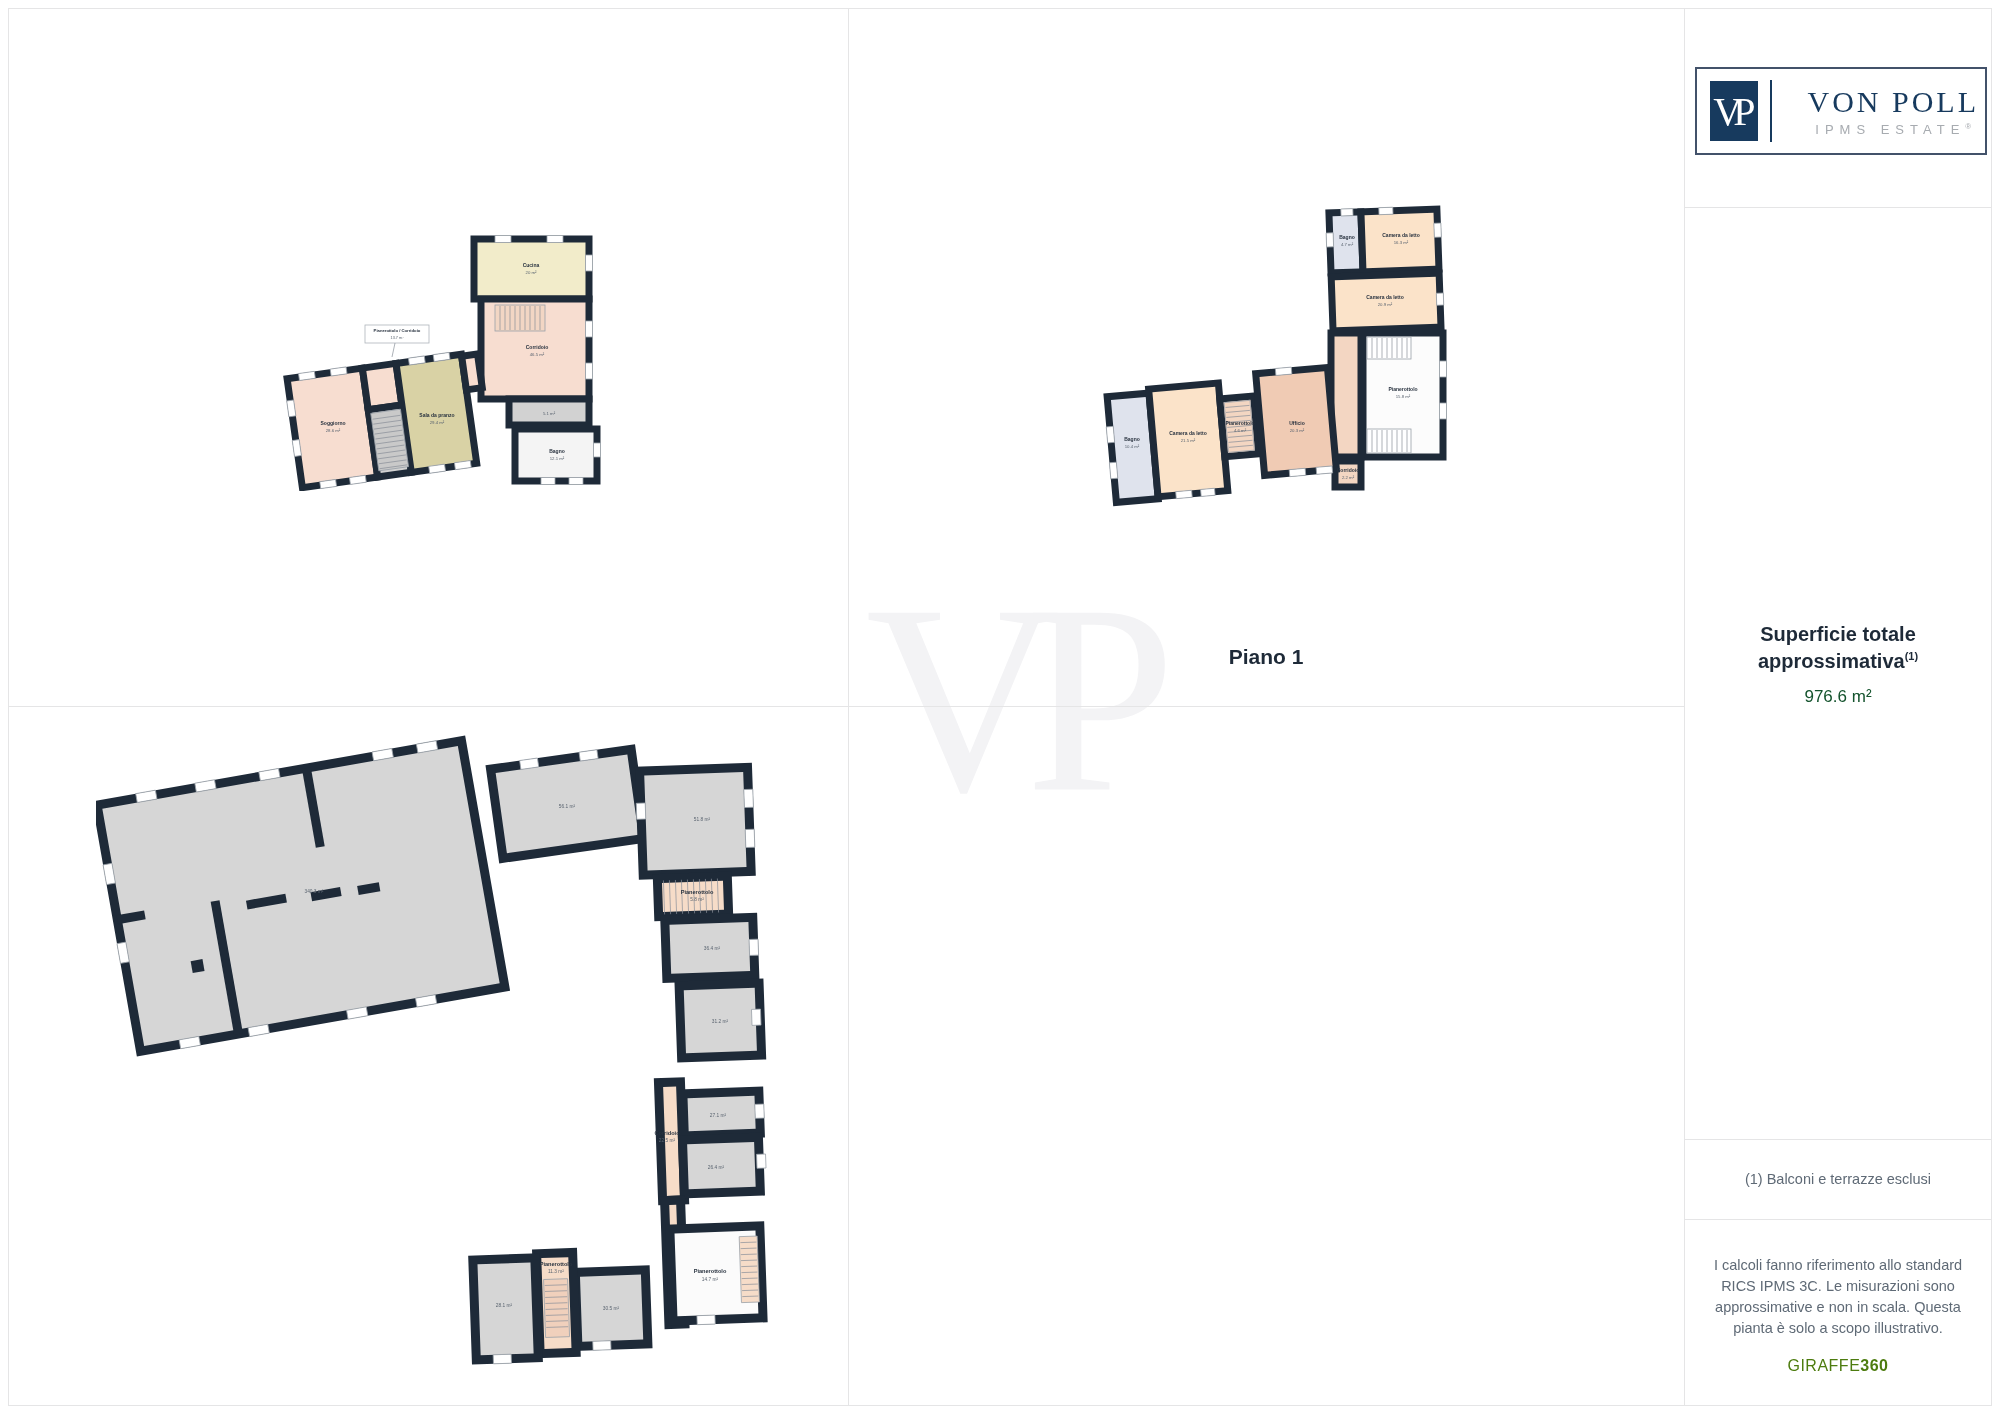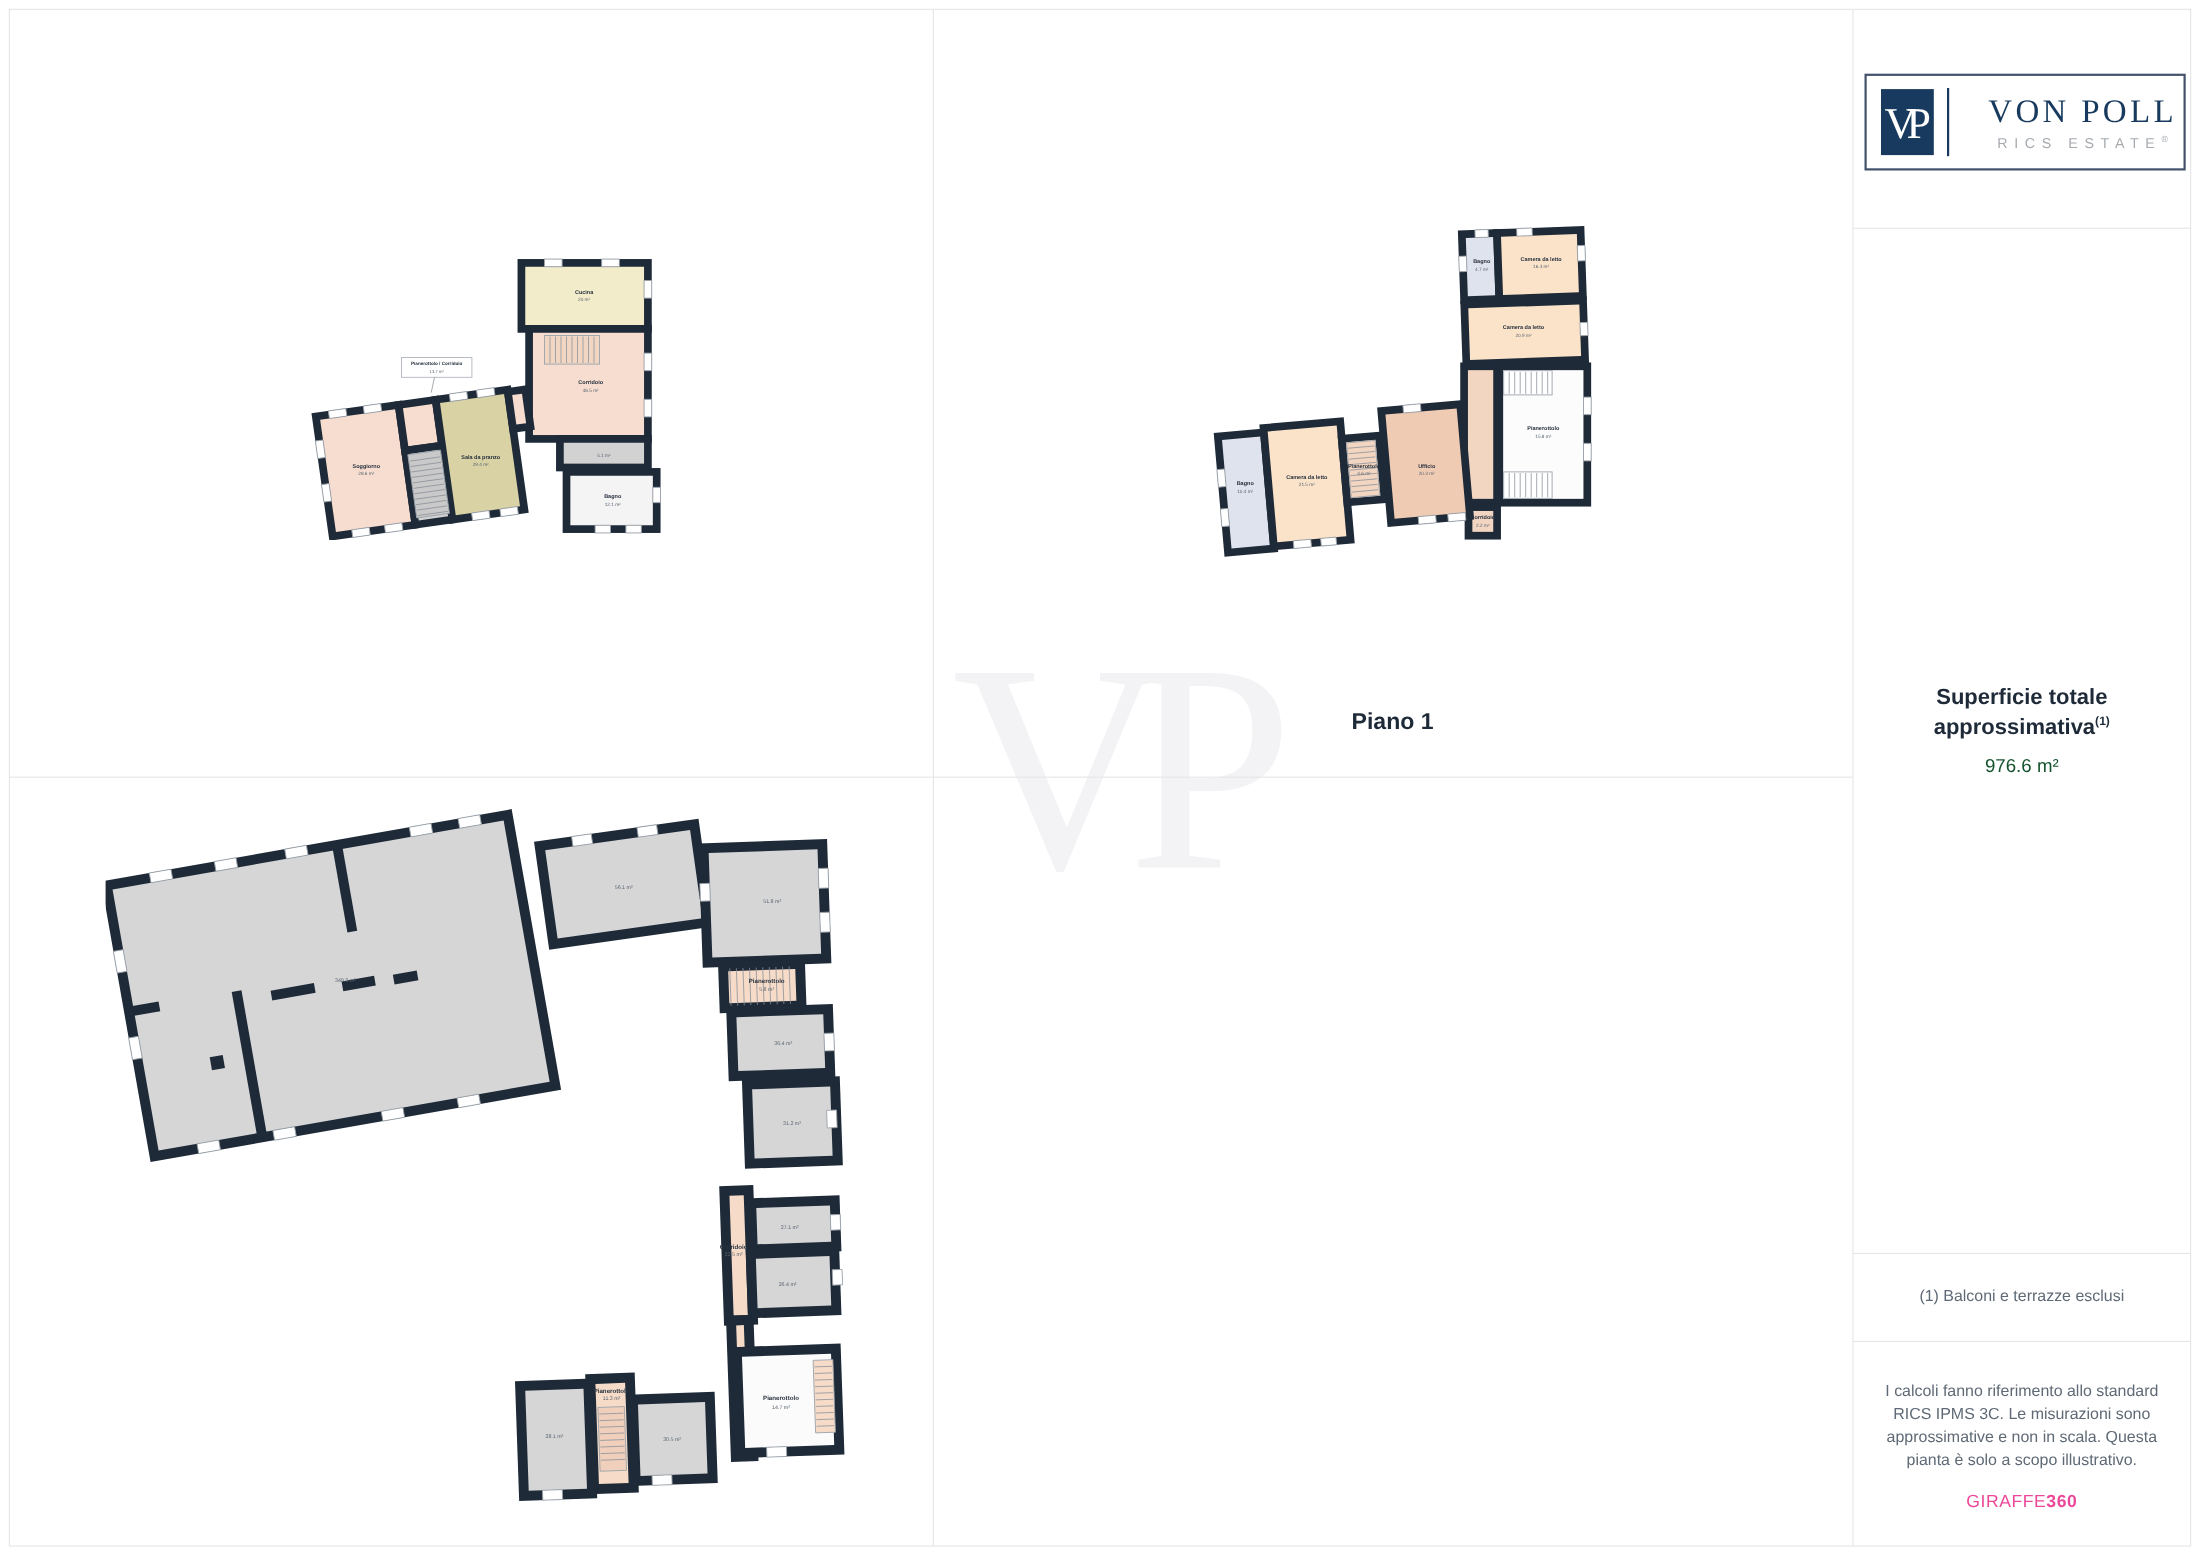--- a/index.html
+++ b/index.html
@@ -58,21 +58,21 @@
   .summary{position:absolute;left:0;top:612px;width:100%;text-align:center;}
   .sum-title{font-weight:bold;font-size:20px;color:#1e2a38;line-height:1.35;}
   .sum-title sup{font-size:11px;}
   .sum-value{margin-top:12px;font-size:17px;color:#14532d;}
   .note1{position:absolute;left:10px;top:1130px;width:286px;height:80px;
          display:flex;align-items:center;justify-content:center;
          font-size:14.5px;color:#5f6a76;}
   .disclaimer{position:absolute;left:22px;top:1246px;width:262px;
               font-size:14.5px;color:#5f6a76;text-align:center;line-height:1.45;}
   .giraffe{position:absolute;left:0;top:1348px;width:100%;text-align:center;
-           font-size:16px;color:#ec4899;letter-spacing:0.5px;}
+           font-size:16px;color:#4d7c0f;letter-spacing:0.5px;}
   .giraffe b{font-weight:bold;}
 </style>
 </head>
 <body>
 
 <div class="page">
 <div class="sheet">
 
   <div class="watermark">VP</div>
 
@@ -311,21 +311,21 @@
 
   <aside class="sidebar">
     <div class="logo-box">
       <div class="logo-square">
         <span>VP</span>
       </div>
       <div class="logo-sep"></div>
       <div class="logo-text">
         <div class="logo-brand">VON POLL</div>
         <div class="logo-sub">
-          <span>RICS ESTATE</span><sup>®</sup>
+          <span>IPMS ESTATE</span><sup>®</sup>
         </div>
       </div>
     </div>
 
     <div class="summary">
       <div class="sum-title">
         <span>Superficie totale</span><br>
         <span>approssimativa</span><sup>(1)</sup>
       </div>
       <div class="sum-value">976.6 m²</div>

